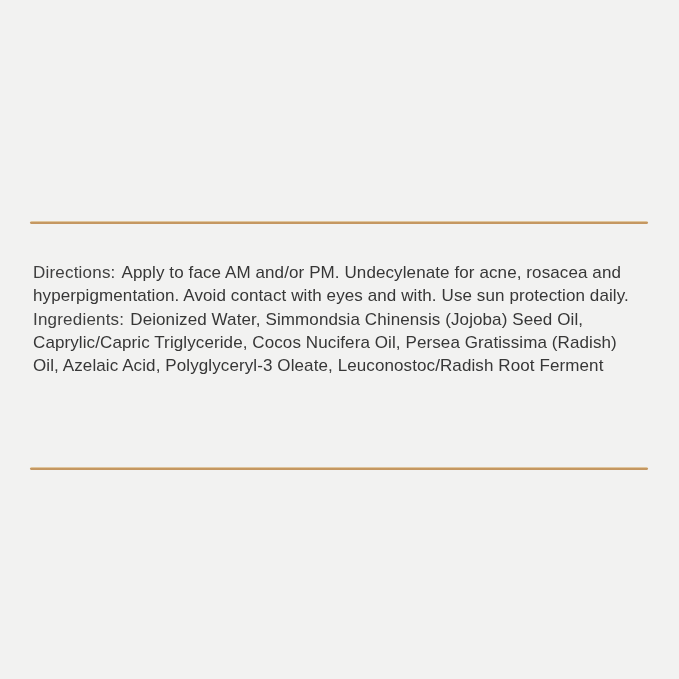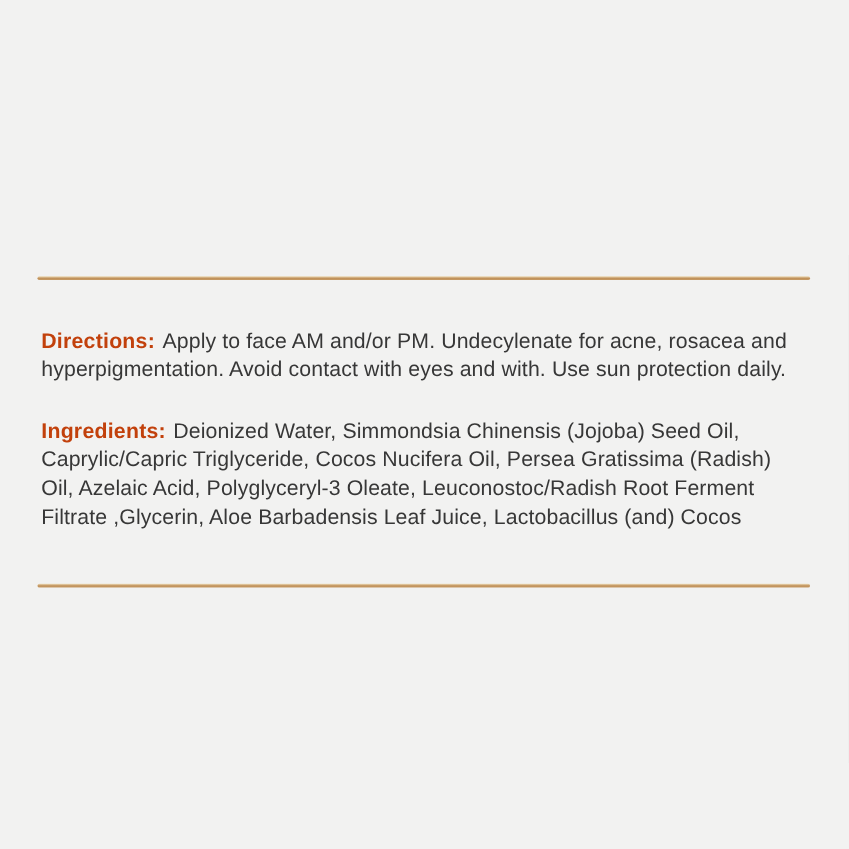--- a/index.html
+++ b/index.html
@@ -32,28 +32,28 @@
     top: 261px;
     width: 625px;
   }
   .para {
     margin: 0;
     font-size: 17px;
     line-height: 23px;
     color: #373737;
     letter-spacing: 0.1px;
   }
-  .para + .para { margin-top: 26px; }
+  .para + .para { margin-top: 1px; }
   .line {
     height: 23px;
     white-space: nowrap;
   }
   .lead {
-    font-weight: 700;
-    color: #c2410c;
+    font-weight: 400;
+    color: #404040;
     margin-right: 6px;
     letter-spacing: 0.2px;
   }
 </style>
 </head>
 <body>
 
 <div class="canvas">
 
   <div class="rule rule-top"></div>
@@ -62,20 +62,19 @@
 
     <div class="para">
       <div class="line"><span class="lead">Directions:</span><span>Apply to face AM and/or PM. Undecylenate for acne, rosacea and</span></div>
       <div class="line">hyperpigmentation. Avoid contact with eyes and with. Use sun protection daily.</div>
     </div>
 
     <div class="para">
       <div class="line"><span class="lead">Ingredients:</span><span>Deionized Water, Simmondsia Chinensis (Jojoba) Seed Oil,</span></div>
       <div class="line">Caprylic/Capric Triglyceride, Cocos Nucifera Oil, Persea Gratissima (Radish)</div>
       <div class="line">Oil, Azelaic Acid, Polyglyceryl-3 Oleate, Leuconostoc/Radish Root Ferment</div>
-      <div class="line">Filtrate ,Glycerin, Aloe Barbadensis Leaf Juice, Lactobacillus (and) Cocos</div>
     </div>
 
   </div>
 
   <div class="rule rule-bottom"></div>
 
 </div>
 
 </body></html>

